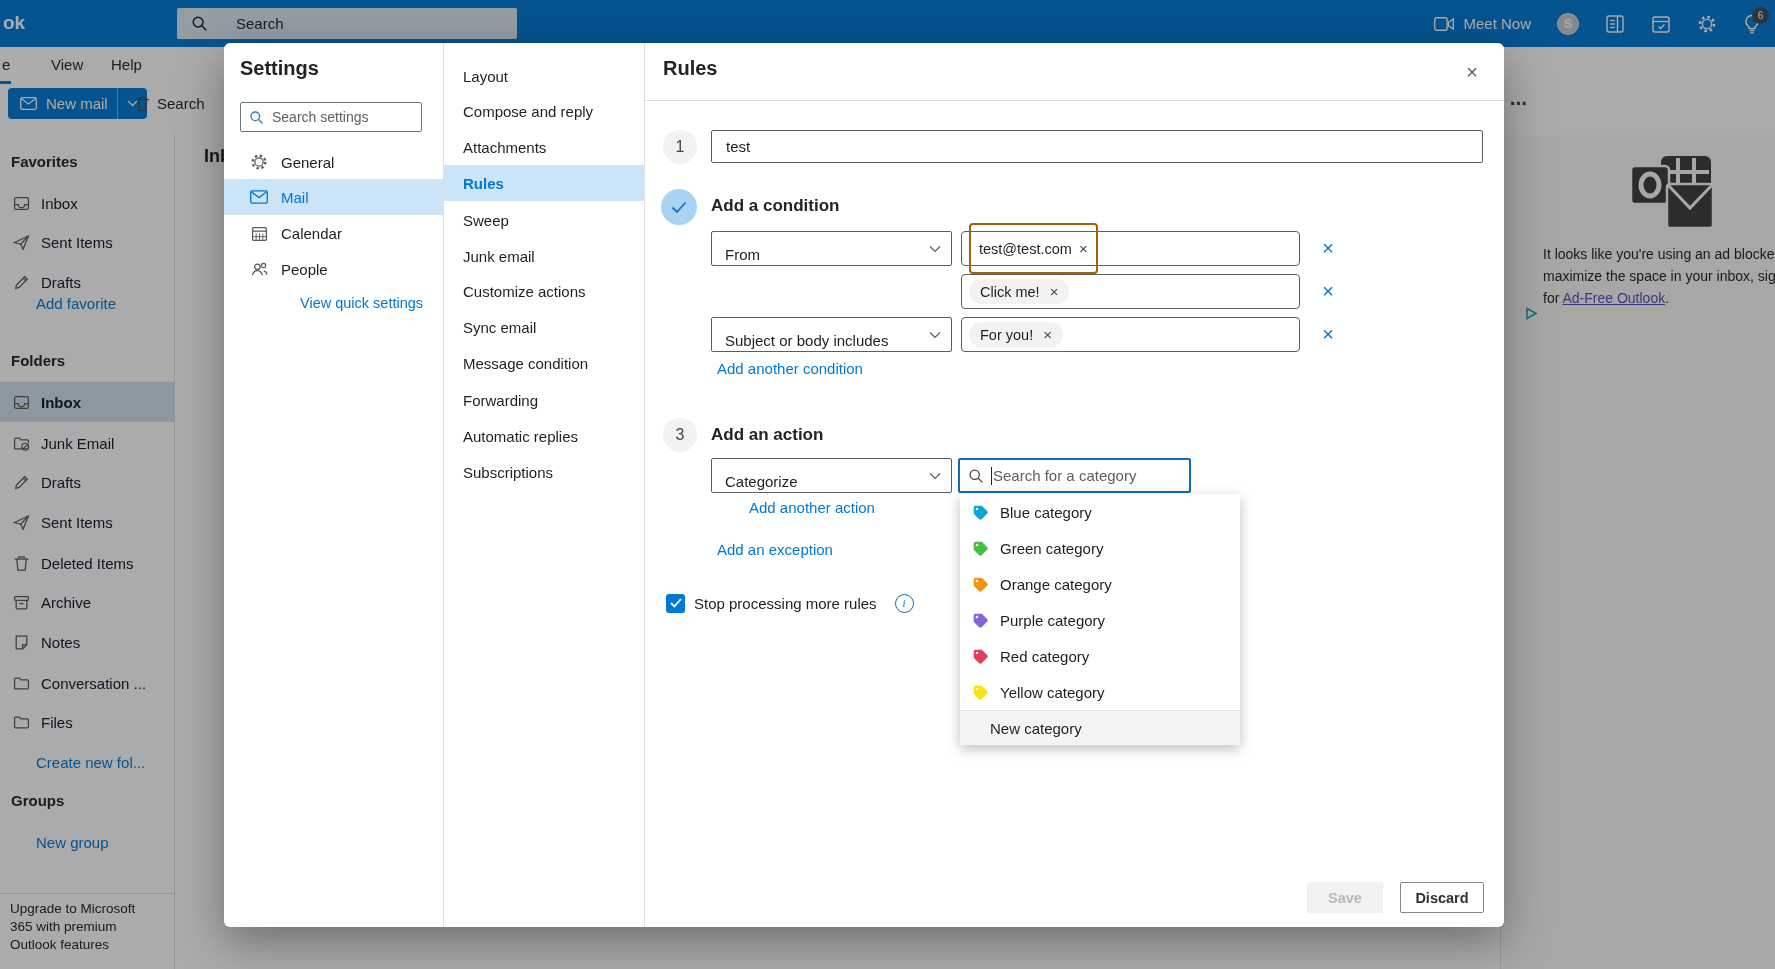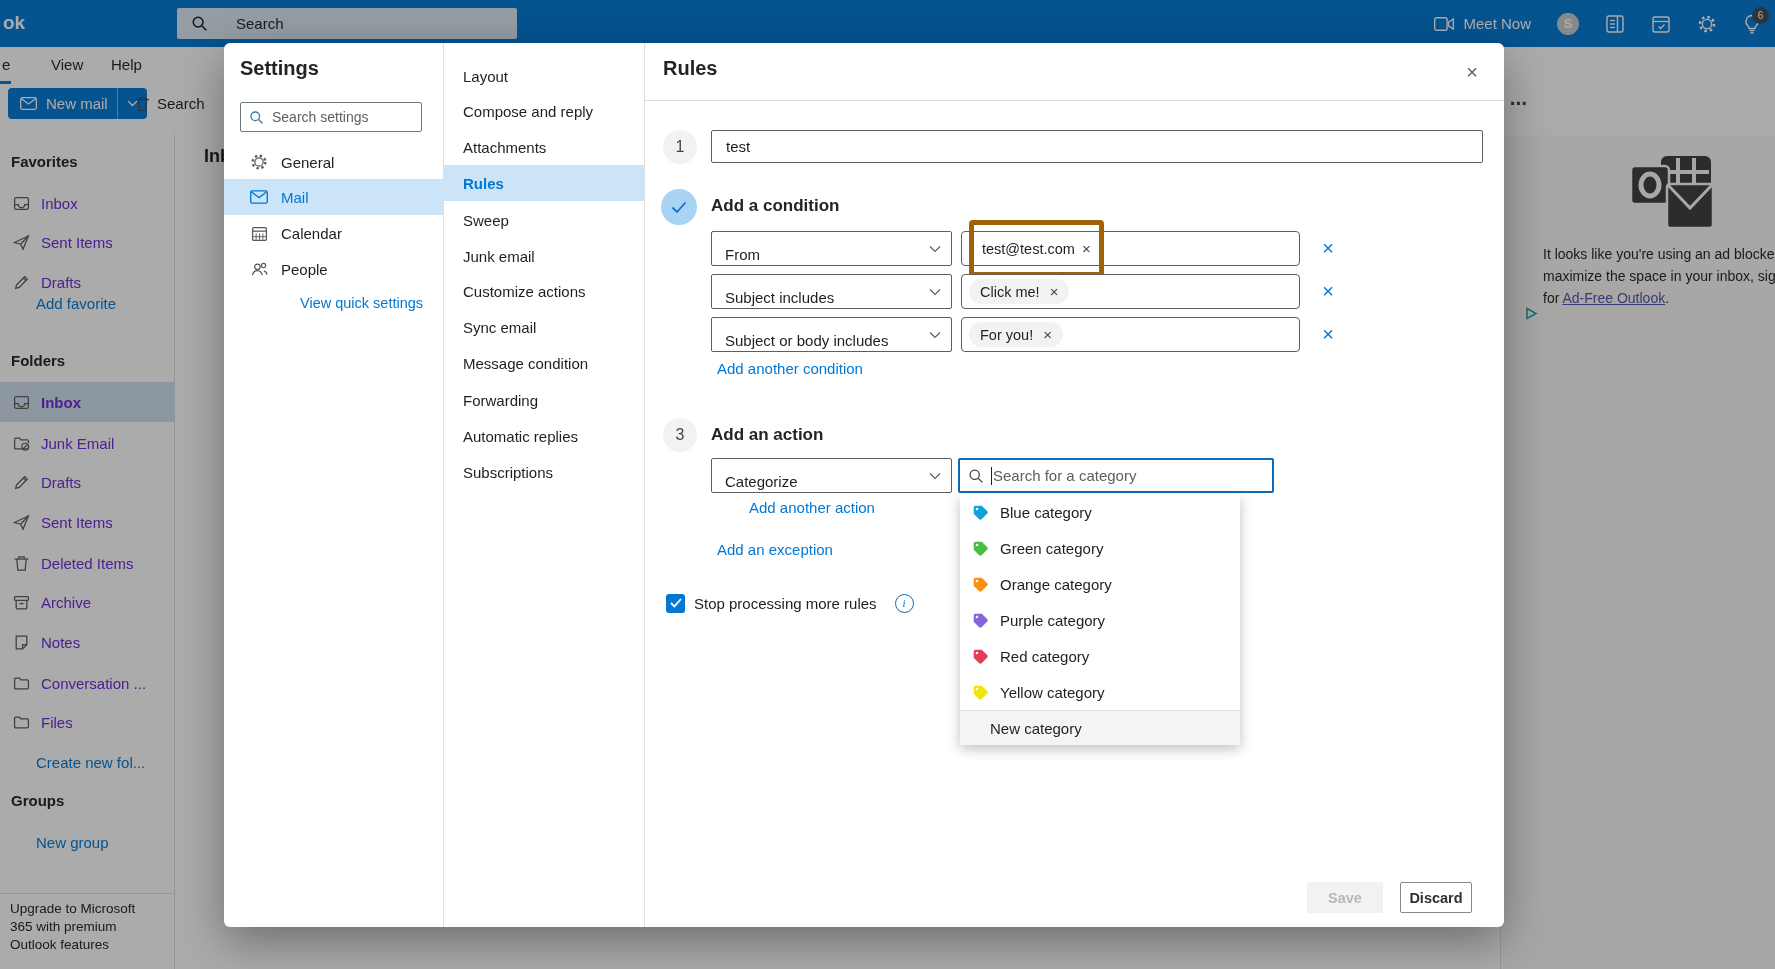--- a/index.html
+++ b/index.html
@@ -29,21 +29,21 @@
   .newmail { left:8px; top:3px; width:139px; height:31px; background:#0078d4; border-radius:4px; color:#fff; display:flex; align-items:center; position:absolute; }
   .newmail .nm-label { font-size:15px; margin-left:9px; }
   .nm-split { position:absolute; right:0; top:0; width:30px; height:31px; border-left:1px solid rgba(255,255,255,.45); display:flex; align-items:center; justify-content:center; }
   .nm-env { margin-left:12px; }
   .empty-btn { left:135px; top:3px; width:88px; height:31px; position:absolute; display:flex; align-items:center; gap:7px; color:#201f1e; font-size:15px; overflow:hidden; }
   .more-dots { left:1504px; top:5px; position:absolute; width:30px; height:26px; color:#444; font-size:17px; letter-spacing:1px; display:flex; align-items:center; justify-content:center; font-weight:700; }
   .pane-divider-h { left:175px; top:135px; width:1600px; height:1px; background:#e1dfdd; }
 
   .folder-pane { left:0; top:135px; width:175px; height:834px; background:#fff; border-right:1px solid #e1dfdd; }
   .sb-header { position:absolute; left:11px; height:24px; display:flex; align-items:center; font-size:15px; font-weight:700; color:#252423; }
-  .sb-item { position:absolute; left:0; width:175px; height:40px; display:flex; align-items:center; color:#6d28d9; font-size:15px; }
+  .sb-item { position:absolute; left:0; width:175px; height:40px; display:flex; align-items:center; color:#0f172a; font-size:15px; }
   .sb-item .sb-ic { margin-left:13px; width:17px; color:#5d5b58; }
   .sb-item .sb-label { margin-left:11px; white-space:nowrap; }
   .sb-item.selected { background:#cfe0f1; }
   .sb-item.selected .sb-label { font-weight:700; }
   .sb-link { position:absolute; left:36px; height:22px; display:flex; align-items:center; color:#0078d4; font-size:15px; }
   .sb-divider { position:absolute; left:0; width:175px; height:1px; background:#e1dfdd; }
   .upgrade { position:absolute; left:10px; width:150px; font-size:13.5px; color:#252423; line-height:18px; }
 
   .list-pane { left:175px; top:135px; width:1325px; height:834px; background:#fff; overflow:hidden; }
   .list-header { position:absolute; left:29px; top:11px; font-size:18px; font-weight:700; color:#201f1e; }
@@ -83,45 +83,45 @@
   .check-circle { position:absolute; left:437px; top:146px; width:36px; height:36px; border-radius:50%; background:#a9d3f2; display:flex; align-items:center; justify-content:center; }
   .sec-heading { position:absolute; font-size:17px; font-weight:700; color:#252423; }
 
   .name-input { position:absolute; left:487px; top:87px; width:772px; height:33px; border:1px solid #605e5c; border-radius:2px; font-size:15px; color:#201f1e; padding-left:14px; outline:none; font-family:inherit; }
 
   .cond-row { position:absolute; left:487px; width:860px; height:35px; }
   .dd { position:absolute; left:0; top:0; width:241px; height:35px; border:1px solid #605e5c; border-radius:2px; background:#fff; display:flex; align-items:center; }
   .dd .dd-label { margin-left:13px; font-size:15px; color:#201f1e;margin-top:12px; }
   .dd .dd-chev { position:absolute; right:10px; color:#605e5c; }
   .val-box { position:absolute; left:250px; top:0; width:339px; height:35px; border:1px solid #605e5c; border-radius:4px; background:#fff; display:flex; align-items:center; padding-left:7px; }
-  .chip-outline { display:flex; align-items:center; gap:7px; border:5px solid #a16207; border-radius:4px; padding:15px 8px; font-size:14.5px; color:#201f1e; }
+  .chip-outline { display:flex; align-items:center; gap:7px; border:2px solid #a16207; border-radius:4px; padding:15px 8px; font-size:14.5px; color:#201f1e; }
   .chip-pill { display:flex; align-items:center; gap:10px; background:#f3f2f1; border-radius:13px; padding:4px 11px; font-size:14.5px; color:#201f1e; }
   .chip-x { color:#484644; font-size:15px; }
   .row-del { position:absolute; left:605px; top:5px; width:24px; height:24px; color:#0078d4; font-size:20px; display:flex; align-items:center; justify-content:center; }
   .m-link { position:absolute; font-size:15px; color:#0078d4; }
 
-  .cat-search { position:absolute; left:734px; top:415px; width:316px; height:35px; border:2px solid #0f6cbd; border-radius:2px; background:#fff; display:flex; align-items:center; padding-left:8px; }
+  .cat-search { position:absolute; left:734px; top:415px; width:233px; height:35px; border:2px solid #0f6cbd; border-radius:2px; background:#fff; display:flex; align-items:center; padding-left:8px; }
   .caret { width:1px; height:18px; background:#201f1e; margin-left:7px; animation:blink 1s steps(1) infinite; }
   @keyframes blink { 50% { opacity:0; } }
   .placeholder { color:#605e5c; font-size:15px; margin-left:1px; white-space:nowrap; }
 
   .cat-panel { position:absolute; left:736px; top:451px; width:280px; background:#fff; box-shadow:0 4px 12px rgba(0,0,0,0.25); z-index:5; }
   .cat-item { height:36px; display:flex; align-items:center; }
   .cat-item .tag-ic { margin-left:12px; width:17px; }
   .cat-item .cat-label { margin-left:11px; font-size:15px; color:#201f1e; }
   .newcat-row { height:35px; background:#f4f4f3; border-top:1px solid #e1dfdd; display:flex; align-items:center; padding-left:30px; font-size:15px; color:#201f1e; }
 
   .stop-row { position:absolute; left:442px; top:544px; height:32px; display:flex; align-items:center; }
   .checkbox { width:19px; height:19px; background:#0078d4; border-radius:3px; display:flex; align-items:center; justify-content:center; }
   .stop-label { margin-left:9px; font-size:15px; color:#201f1e; }
   .info-circle { margin-left:18px; width:19px; height:19px; border:1.5px solid #0f6cbd; border-radius:50%; color:#0f6cbd; font-size:11px; display:flex; align-items:center; justify-content:center; font-style:italic; font-family:"Liberation Serif",serif; }
 
   .btn { position:absolute; top:839px; height:31px; border-radius:2px; font-size:14.5px; font-weight:700; display:flex; align-items:center; justify-content:center; font-family:inherit; }
   .btn-save { left:1083px; width:76px; background:#f3f2f1; color:#bab8b6; border:none; }
-  .btn-discard { left:1176px; width:72px; background:#fff; border:1px solid #868686; color:#323130; }
+  .btn-discard { left:1176px; width:84px; background:#fff; border:1px solid #868686; color:#323130; }
 </style>
 </head>
 <body>
 
 <div class="screen">
 
   <div class="abs topbar">
     <span class="abs logo-tail">ok</span>
     <div class="abs tb-search">
       <span>
@@ -473,28 +473,20 @@
       <div class="val-box">
         <span class="chip-outline">
             <span>test@test.com</span>
             <span class="chip-x">×</span>
           </span>
       </div>
       <div class="row-del">×</div>
     </div>
 
     <div class="cond-row" style="top:231px;">
-      <div class="dd">
-        <span class="dd-label">Subject includes</span>
-        <span class="dd-chev">
-            <svg width="12" height="8" viewBox="0 0 12 8">
-              <polyline points="1,1.5 6,6.5 11,1.5" fill="none" stroke="#605e5c" stroke-width="1.2"></polyline>
-            </svg>
-          </span>
-      </div>
       <div class="val-box">
         <span class="chip-pill">
             <span>Click me!</span>
             <span class="chip-x">×</span>
           </span>
       </div>
       <div class="row-del">×</div>
     </div>
 
     <div class="cond-row" style="top:274px;">

